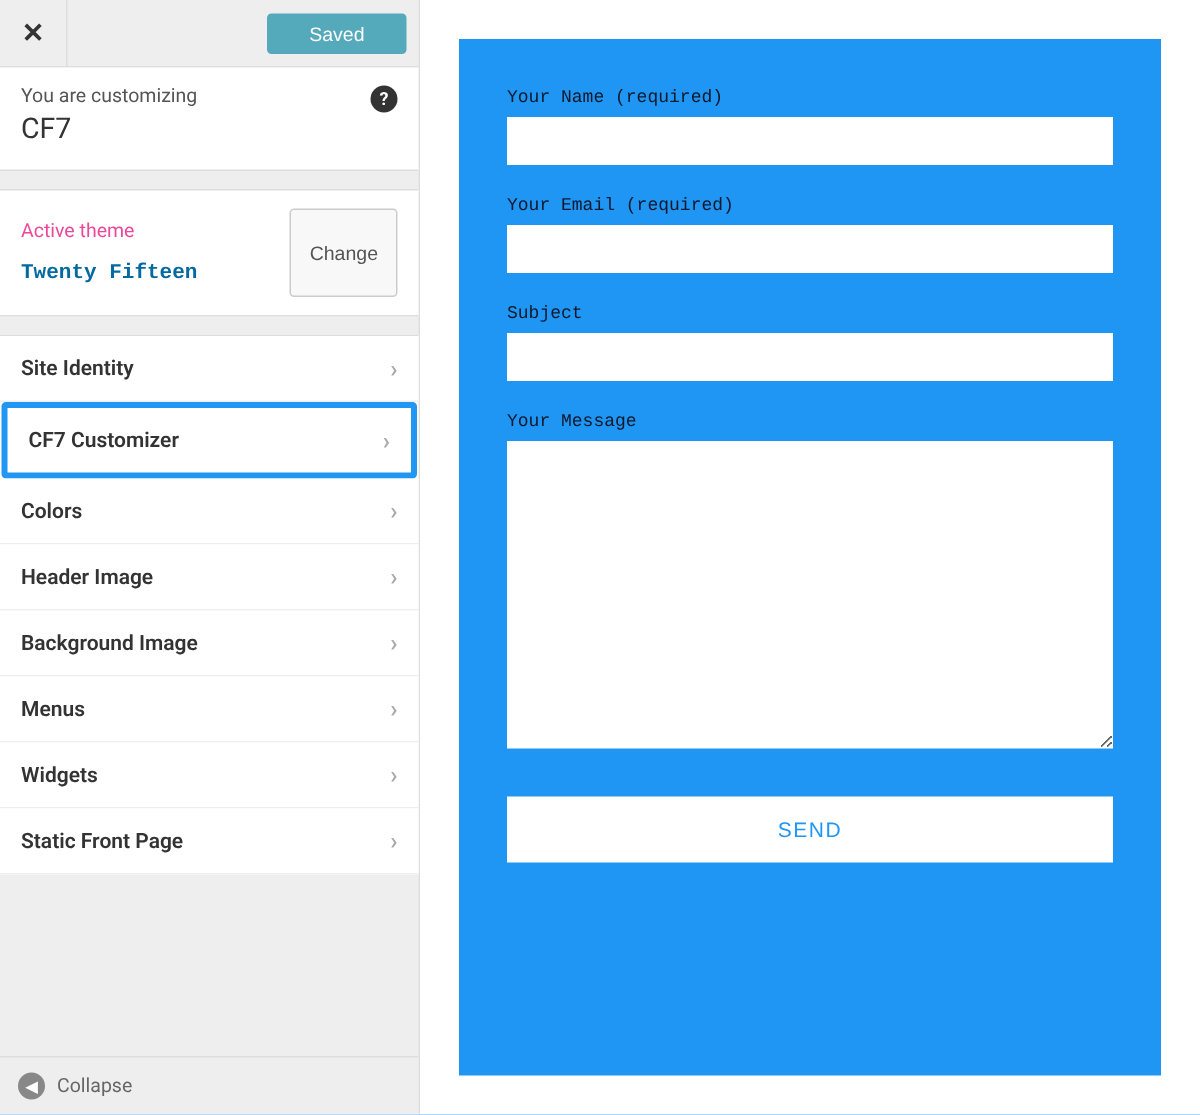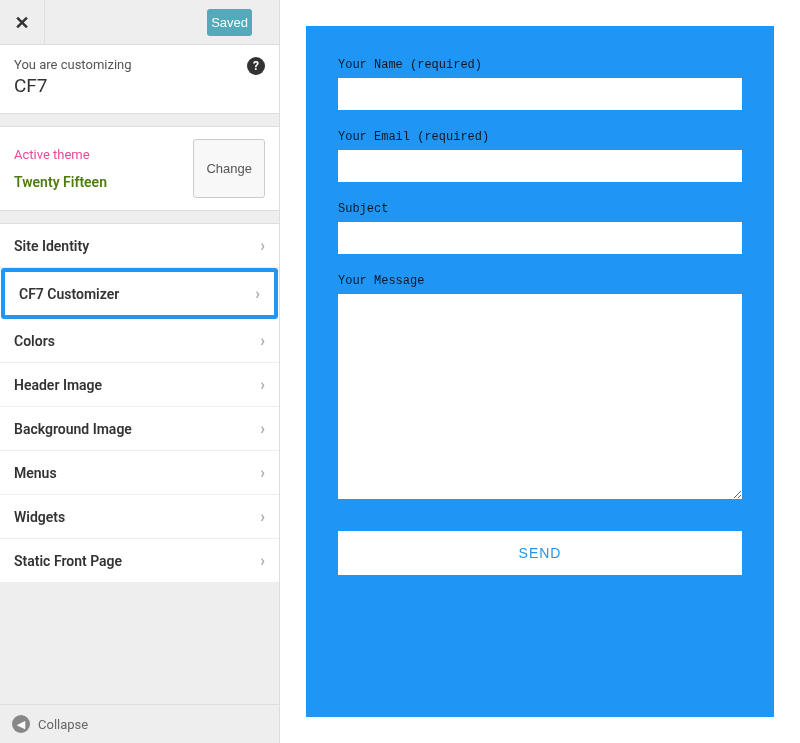--- a/index.html
+++ b/index.html
@@ -35,22 +35,22 @@
       cursor: pointer;
       font-size: 18px;
       font-weight: bold;
       color: #333;
     }
     .spacer { flex: 1; }
     .saved-btn {
       background: #3a9db3;
       color: #fff;
       border: none;
-      padding: 6px 4px;
-      margin-right: 27px;
+      padding: 6px 28px;
+      margin-right: 8px;
       font-size: 13px;
       border-radius: 3px;
       opacity: 0.85;
     }
     .panel-info {
       background: #fff;
       padding: 12px 14px 16px;
       border-bottom: 1px solid #ddd;
       position: relative;
     }
@@ -84,21 +84,21 @@
       background: #fff;
       padding: 12px 14px;
       border-top: 1px solid #ddd;
       border-bottom: 1px solid #ddd;
       margin-top: 12px;
       display: flex;
       align-items: center;
       justify-content: space-between;
     }
     .theme-text .sub { font-size: 13px; color: #ec4899; }
-    .theme-text .name { font-size: 14px; font-weight: 600; color: #4d7c0f; margin-top: 12px; }
+    .theme-text .name { font-size: 14px; font-weight: 600; color: #0369a1; margin-top: 12px; font-family: Liberation Mono, monospace; }
     .change-btn {
       background: #f8f8f8;
       border: 1px solid #ccc;
       padding: 21px 12px;
       font-size: 13px;
       border-radius: 3px;
       cursor: pointer;
       color: #555;
     }
     .panel-list {

